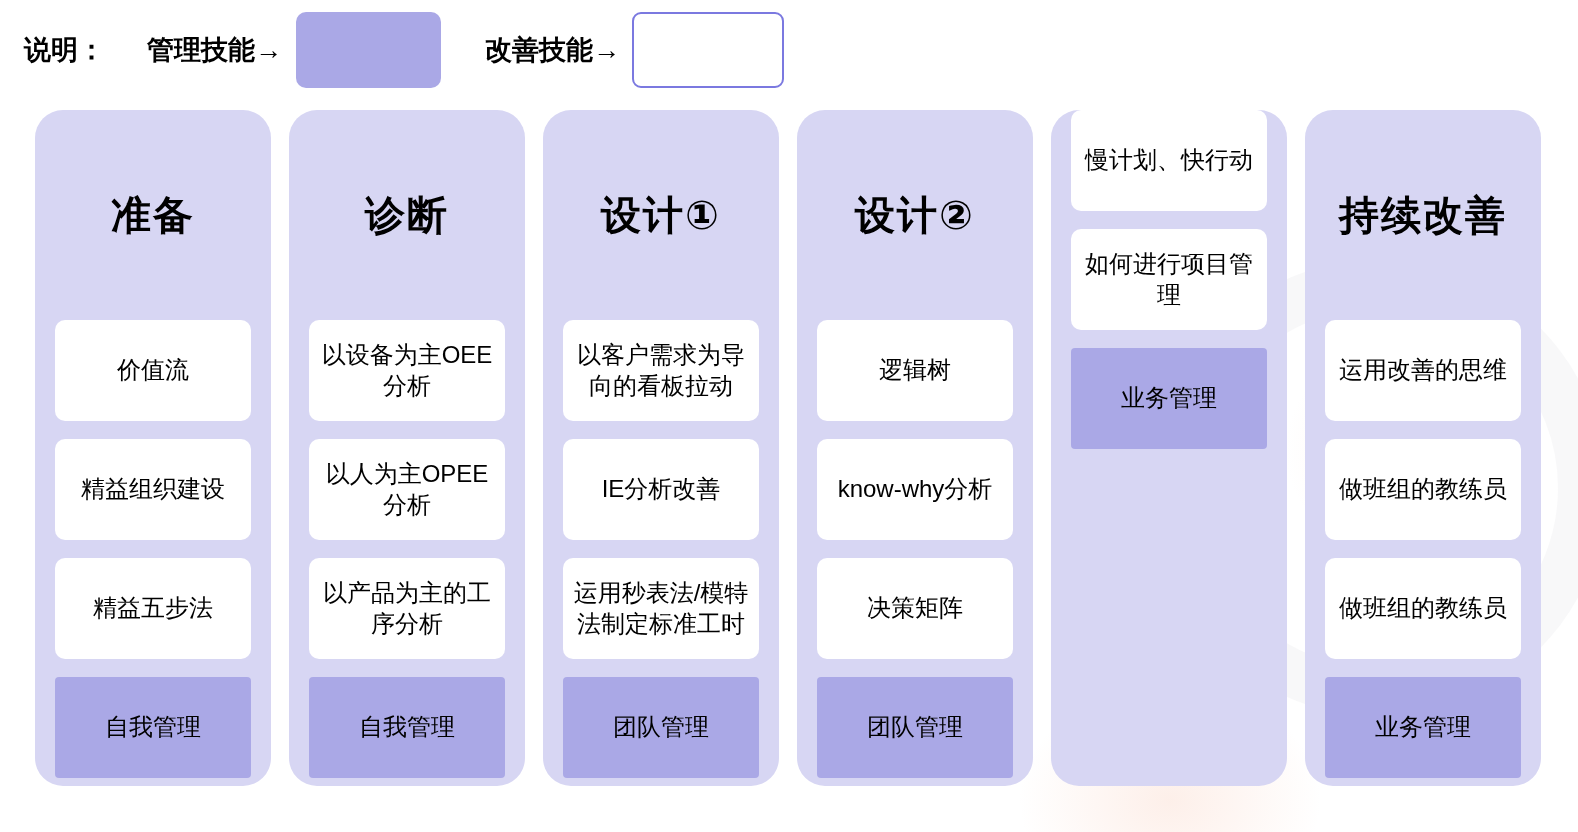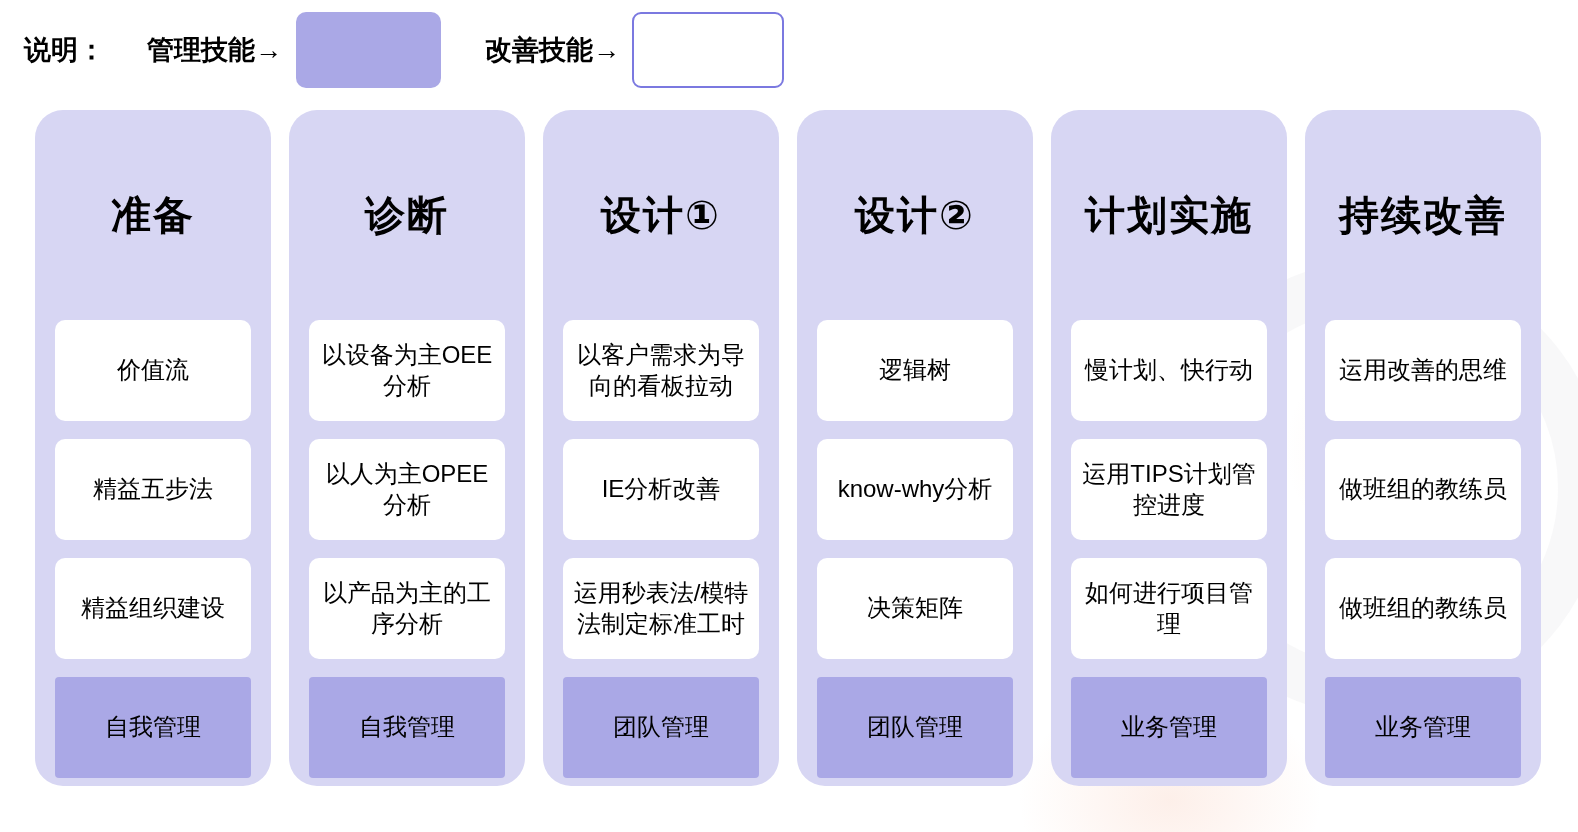--- a/index.html
+++ b/index.html
@@ -126,22 +126,22 @@
     <span class="legend-item-2">改善技能→</span>
     <span class="legend-swatch-outline"></span>
   </div>
 
   <div class="columns">
 
     <div class="column">
       <div class="column-title">准备</div>
       <div class="boxes">
         <div class="box">价值流</div>
+        <div class="box">精益组织建设</div>
         <div class="box">精益五步法</div>
-        <div class="box">精益组织建设</div>
         <div class="box management">自我管理</div>
       </div>
     </div>
 
     <div class="column">
       <div class="column-title">诊断</div>
       <div class="boxes">
         <div class="box">以设备为主OEE分析</div>
         <div class="box">以人为主OPEE分析</div>
         <div class="box">以产品为主的工序分析</div>
@@ -163,24 +163,22 @@
       <div class="column-title">设计②</div>
       <div class="boxes">
         <div class="box">逻辑树</div>
         <div class="box">know-why分析</div>
         <div class="box">决策矩阵</div>
         <div class="box management">团队管理</div>
       </div>
     </div>
 
     <div class="column">
-      <div class="column-title">计划实施</div>
       <div class="boxes">
         <div class="box">慢计划、快行动</div>
-        <div class="box">运用TIPS计划管控进度</div>
         <div class="box">如何进行项目管理</div>
         <div class="box management">业务管理</div>
       </div>
     </div>
 
     <div class="column">
       <div class="column-title">持续改善</div>
       <div class="boxes">
         <div class="box">运用改善的思维</div>
         <div class="box">做班组的教练员</div>

